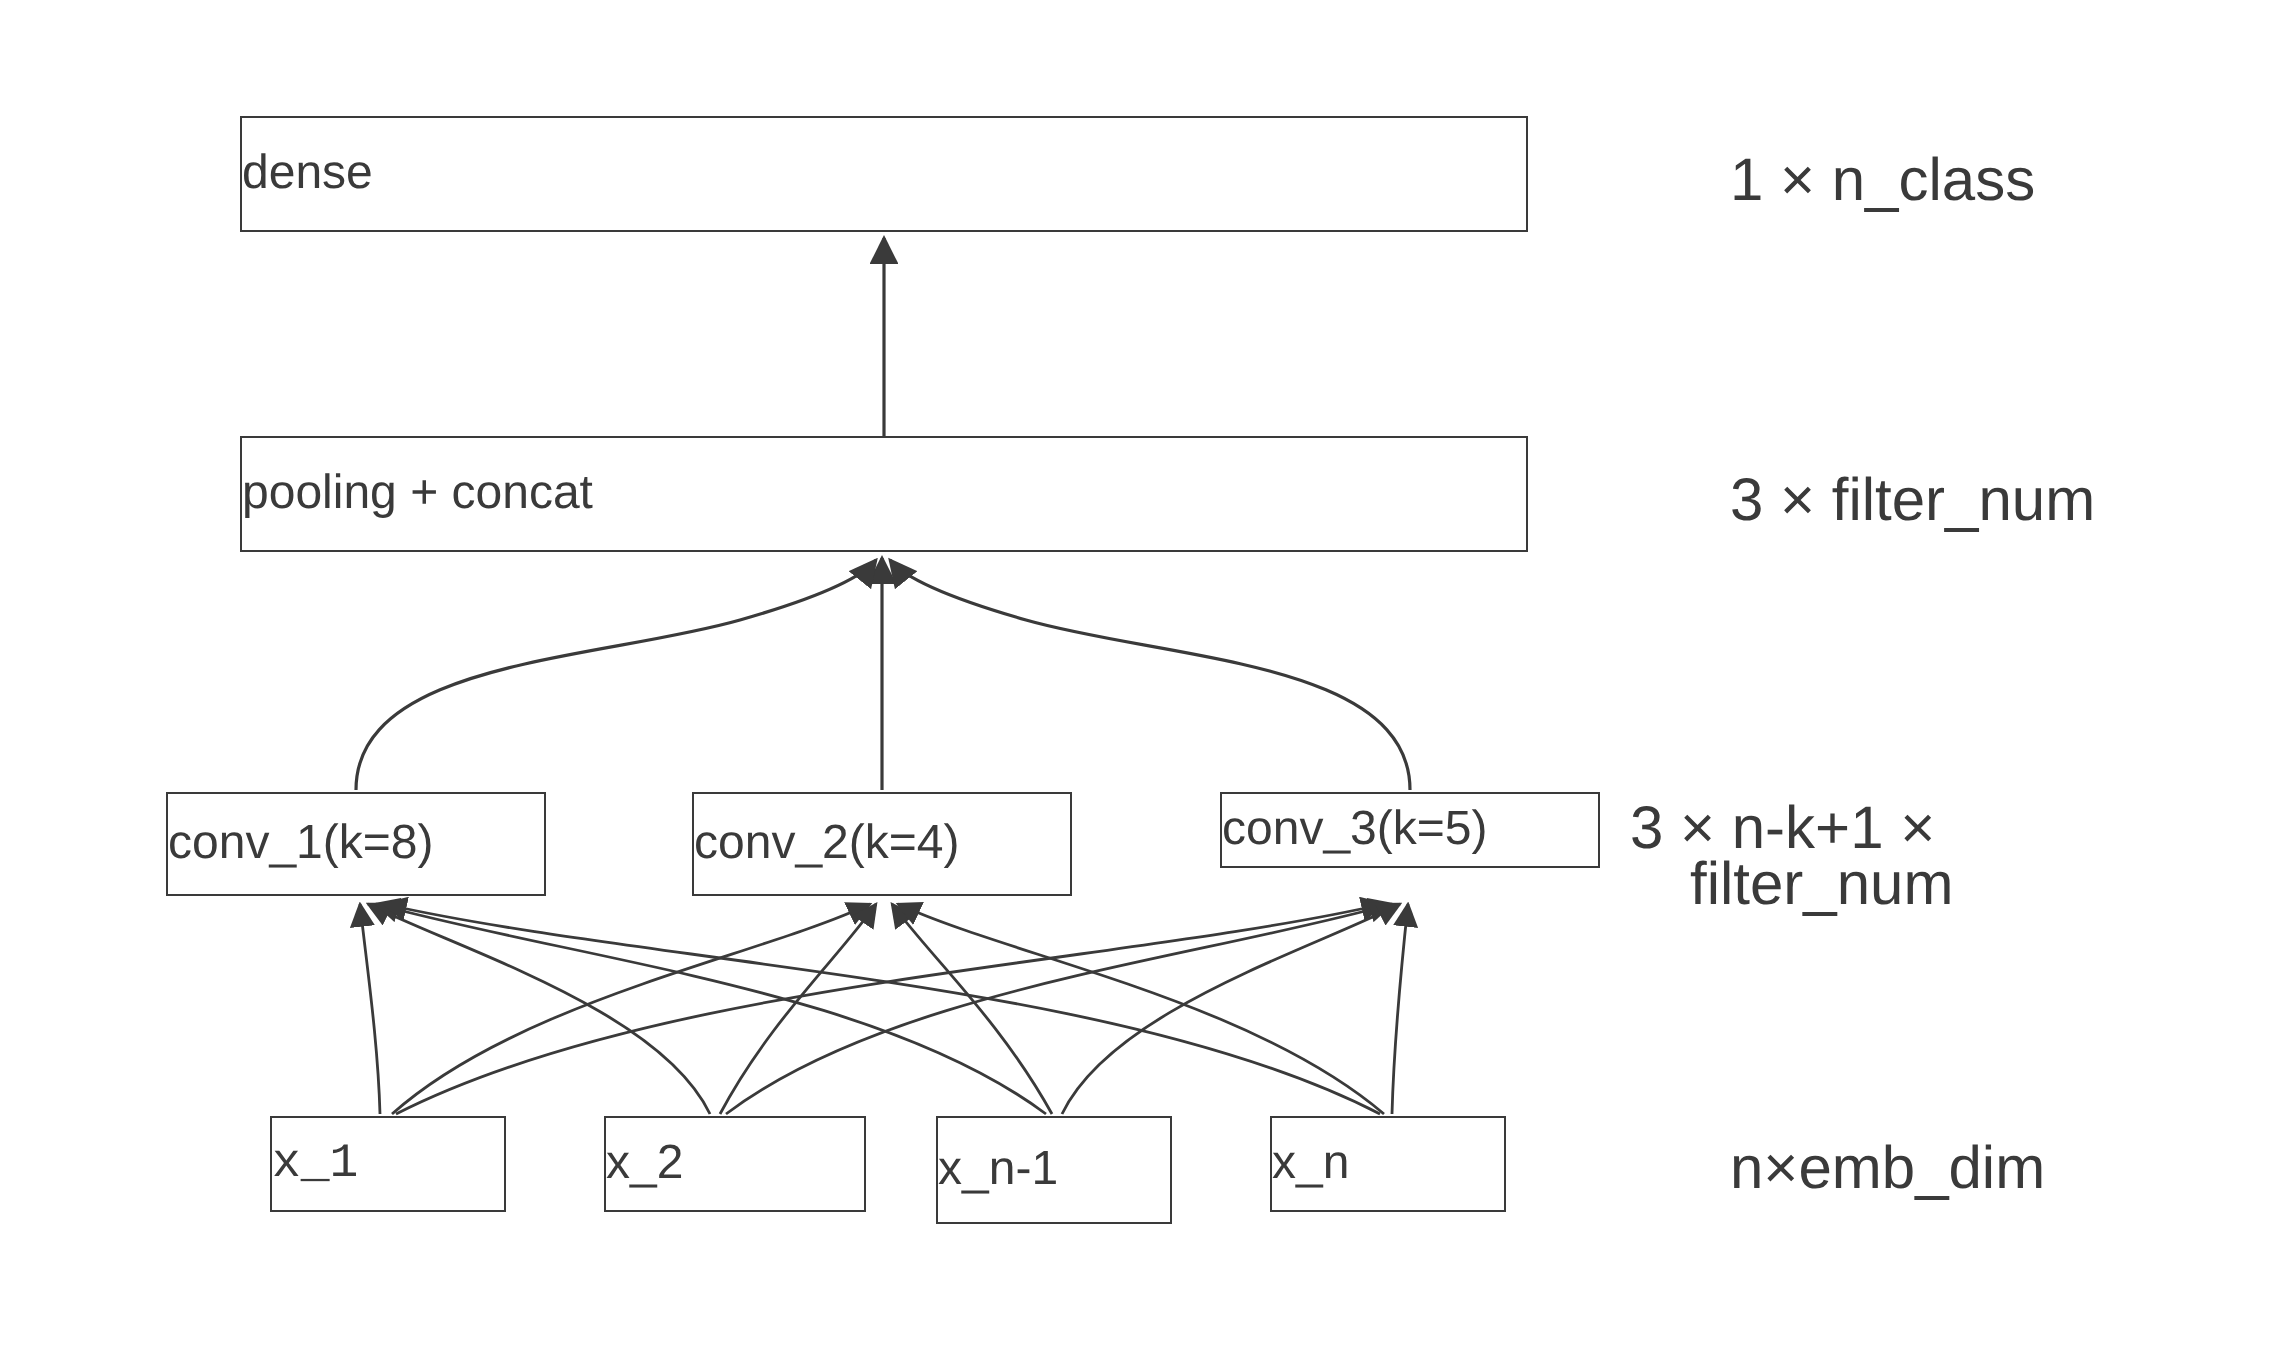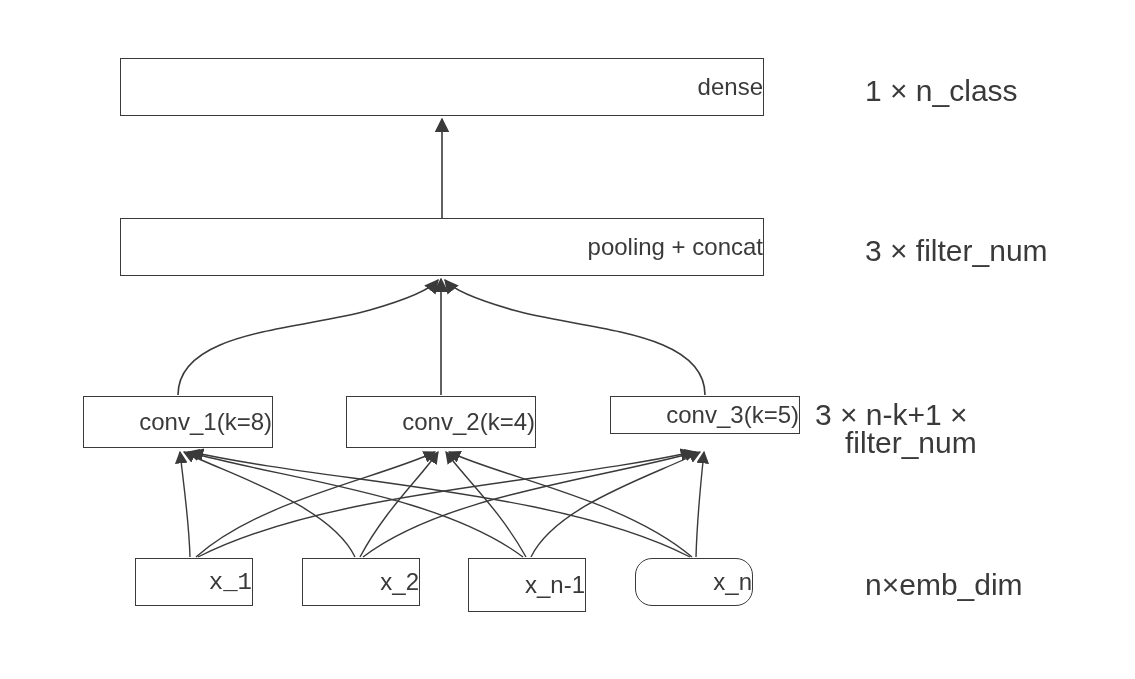--- a/index.html
+++ b/index.html
@@ -17,21 +17,21 @@
     font-family: "Segoe UI", "Microsoft YaHei", Arial, sans-serif;
     color: #3a3a3a;
   }
   .box {
     position: absolute;
     border: 1.8px solid #3a3a3a;
     background: #ffffff;
     box-sizing: border-box;
     display: flex;
     align-items: center;
-    justify-content: flex-end;
+    justify-content: flex-start;
     font-size: 24px;
     white-space: nowrap;
   }
   .ann {
     position: absolute;
     font-size: 30px;
     color: #3a3a3a;
     line-height: 1.25;
     text-align: left;
     white-space: nowrap;
@@ -64,27 +64,27 @@
   <div class="box" style="left:346px; top:396px; width:190px; height:52px;">
     <span>conv_2(k=4)</span>
   </div>
   <div class="box" style="left:610px; top:396px; width:190px; height:38px;">
     <span>conv_3(k=5)</span>
   </div>
 
   <div class="box" style="left:135px; top:558px; width:118px; height:48px;font-family:Liberation Mono, monospace;">
     <span>x_1</span>
   </div>
-  <div class="box" style="left:302px; top:558px; width:118px; height:48px;">
+  <div class="box" style="left:302px; top:558px; width:131px; height:48px;">
     <span>x_2</span>
   </div>
   <div class="box" style="left:468px; top:558px; width:118px; height:54px;">
     <span>x_n-1</span>
   </div>
-  <div class="box" style="left:635px; top:558px; width:118px; height:48px;border-radius:17px;">
+  <div class="box" style="left:635px; top:558px; width:118px; height:48px;">
     <span>x_n</span>
   </div>
 
   <div class="ann" style="left:865px; top:72px;">1 × n_class</div>
   <div class="ann" style="left:865px; top:232px;">3 × filter_num</div>
   <div class="ann" style="left:815px; top:396px;">3 × n-k+1 ×</div>
   <div class="ann" style="left:845px; top:424px;">filter_num</div>
   <div class="ann" style="left:865px; top:566px;">n×emb_dim</div>
 
   <svg class="arrows" viewBox="0 0 1135 679">

